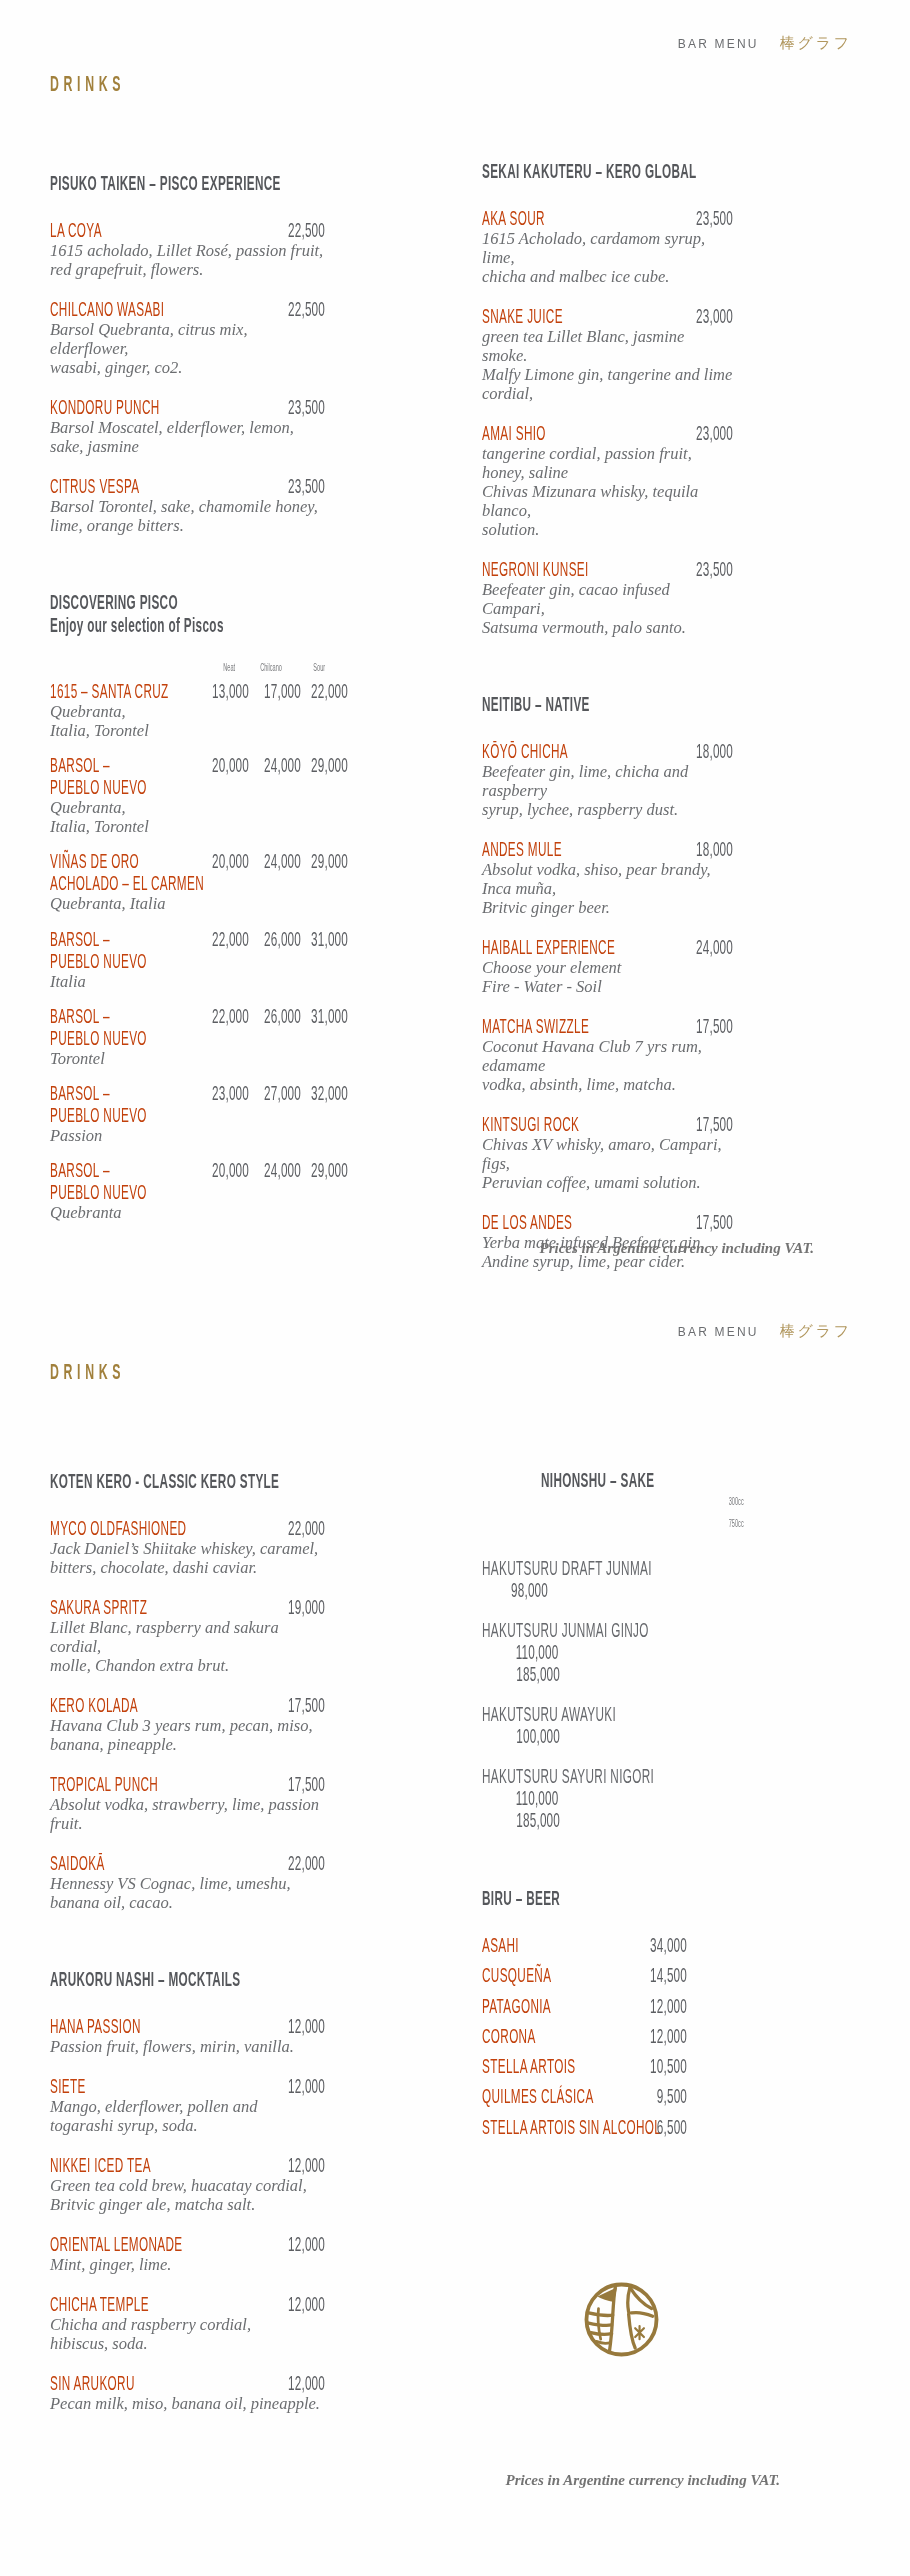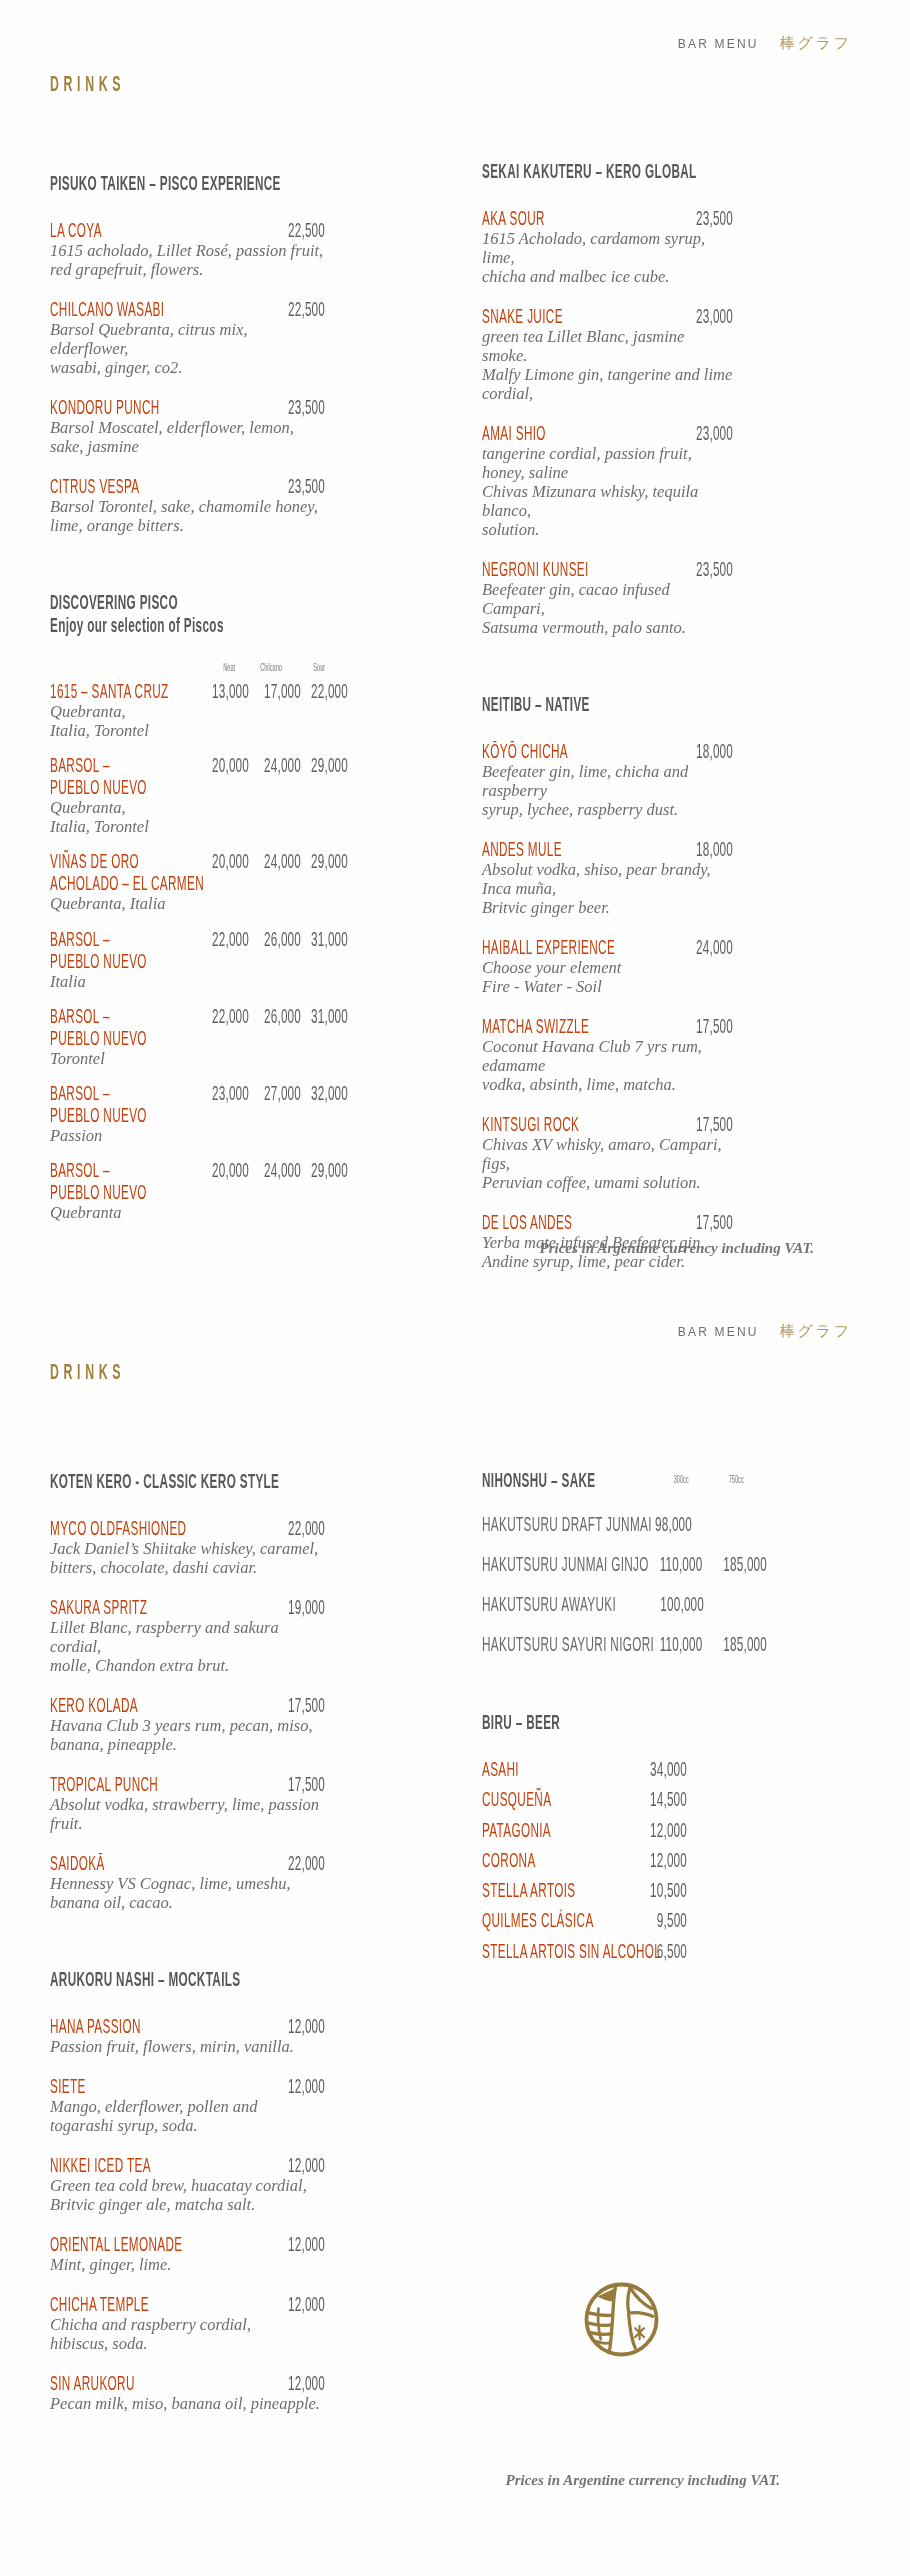--- a/index.html
+++ b/index.html
@@ -27,21 +27,21 @@
   .colhead{font-size:10px;color:#7a7b7e;font-weight:400;}
   .prow{display:flex;margin-bottom:14.3px;}
   .phead{margin-bottom:4.4px;}
   .phead .pcell{line-height:14.3px;}
   .pname{flex:1 1 0;min-width:0;}
   .lh40{line-height:22px;}
   .pcell{flex:0 0 auto;text-align:right;line-height:22px;}
   .pcell:nth-child(2){width:52px;}
   .pcell:nth-child(3){width:47px;}
   .pcell:nth-child(4){width:43px;}
-  .srow{display:flex;margin-bottom:18px;line-height:22px;}
+  .srow{display:flex;margin-bottom:18px;line-height:22px;flex-direction:column;}
   .shead{margin-bottom:22px;align-items:flex-end;}
   .shead .sname{font-size:21px;font-weight:700;color:#55575b;}
   .shead .colhead{line-height:22px;}
   .sname{flex:1 1 0;min-width:0;font-size:21px;color:#66686c;letter-spacing:0.6px;}
   .scell300{flex:0 0 auto;width:63px;text-align:right;}
   .scell750{flex:0 0 auto;width:55px;text-align:right;}
   .brow{display:flex;justify-content:space-between;width:205px;line-height:22px;margin-bottom:8.3px;}
   .brow .iname{flex:1 1 0;min-width:0;}
   .brow .iprice{flex:0 0 auto;text-align:right;}
   .footnote{position:absolute;font-family:"Liberation Serif",serif;font-style:italic;font-size:15px;color:#737373;font-weight:bold;}

